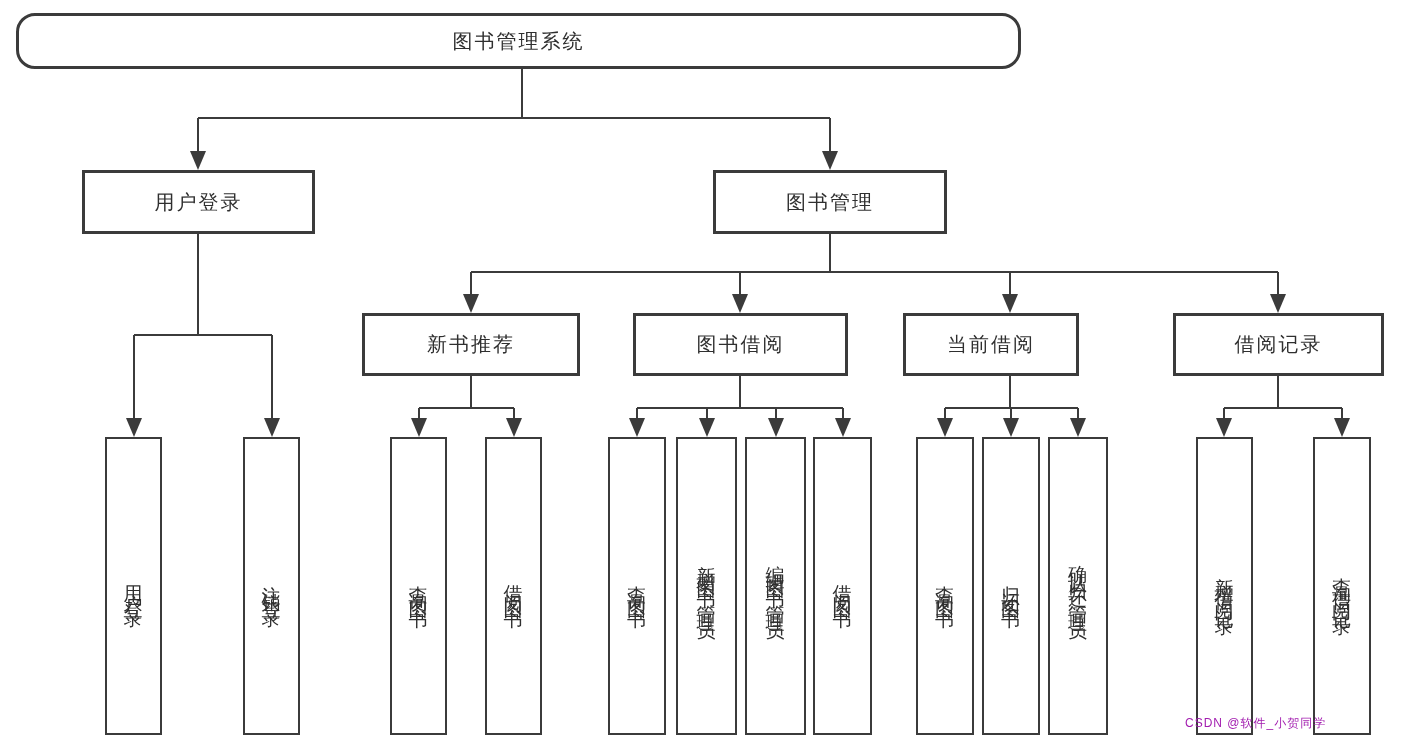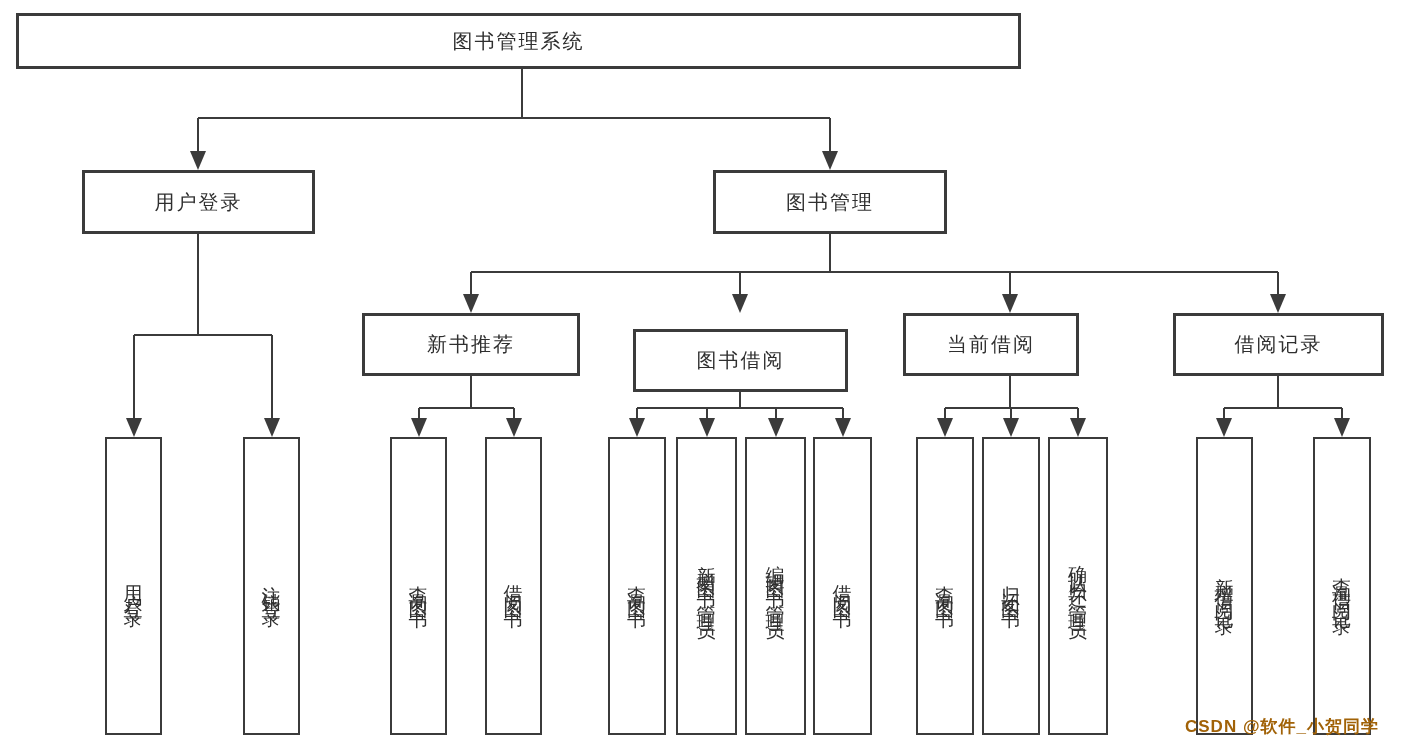--- a/index.html
+++ b/index.html
@@ -44,25 +44,24 @@
     font-size: 19px;
     letter-spacing: 8px;
     line-height: 1;
   }
 
   .watermark {
     position: absolute;
     z-index: 3;
     left: 1185px;
     top: 715px;
-    font-size: 17px;
+    font-size: 12px;
     letter-spacing: 1px;
-    color: #a16207;
+    color: #a21caf;
     white-space: nowrap;
-    font-weight: bold;
   }
 </style>
 </head>
 <body>
 
 <div class="stage">
 
   <svg class="connectors" width="1405" height="747" viewBox="0 0 1405 747">
     <g stroke="#3b3b3b" stroke-width="2.6" fill="none" shape-rendering="crispEdges">
 
@@ -96,27 +95,27 @@
       <polygon points="768,418 784,418 776,437"></polygon>
       <polygon points="835,418 851,418 843,437"></polygon>
       <polygon points="937,418 953,418 945,437"></polygon>
       <polygon points="1003,418 1019,418 1011,437"></polygon>
       <polygon points="1070,418 1086,418 1078,437"></polygon>
       <polygon points="1216,418 1232,418 1224,437"></polygon>
       <polygon points="1334,418 1350,418 1342,437"></polygon>
     </g>
   </svg>
 
-  <div class="node h" style="left:16px; top:13px; width:1005px; height:56px;">图书管理系统</div>
+  <div class="node h" style="left:16px; top:13px; width:1005px; height:56px;border-radius:19px;">图书管理系统</div>
 
   <div class="node h" style="left:82px; top:170px; width:233px; height:64px;">用户登录</div>
   <div class="node h" style="left:713px; top:170px; width:234px; height:64px;">图书管理</div>
 
   <div class="node h" style="left:362px; top:313px; width:218px; height:63px;">新书推荐</div>
-  <div class="node h" style="left:633px; top:329px; width:215px; height:63px;">图书借阅</div>
+  <div class="node h" style="left:633px; top:313px; width:215px; height:63px;">图书借阅</div>
   <div class="node h" style="left:903px; top:313px; width:176px; height:63px;">当前借阅</div>
   <div class="node h" style="left:1173px; top:313px; width:211px; height:63px;">借阅记录</div>
 
   <div class="node v" style="left:105px; top:437px; width:57px; height:298px;">用户登录</div>
   <div class="node v" style="left:243px; top:437px; width:57px; height:298px;">注销登录</div>
   <div class="node v" style="left:390px; top:437px; width:57px; height:298px;">查询图书</div>
   <div class="node v" style="left:485px; top:437px; width:57px; height:298px;">借阅图书</div>
   <div class="node v" style="left:608px; top:437px; width:58px; height:298px;">查询图书</div>
   <div class="node v" style="left:676px; top:437px; width:61px; height:298px;">新增图书（管理员）</div>
   <div class="node v" style="left:745px; top:437px; width:61px; height:298px;">编辑图书（管理员）</div>

